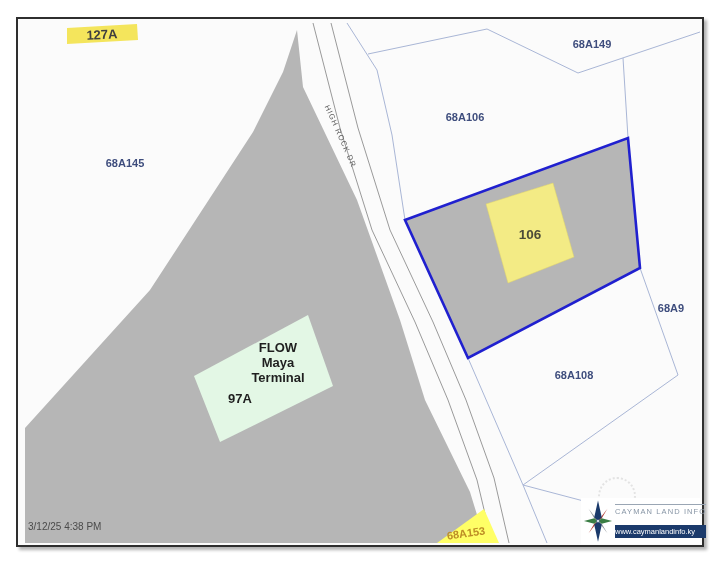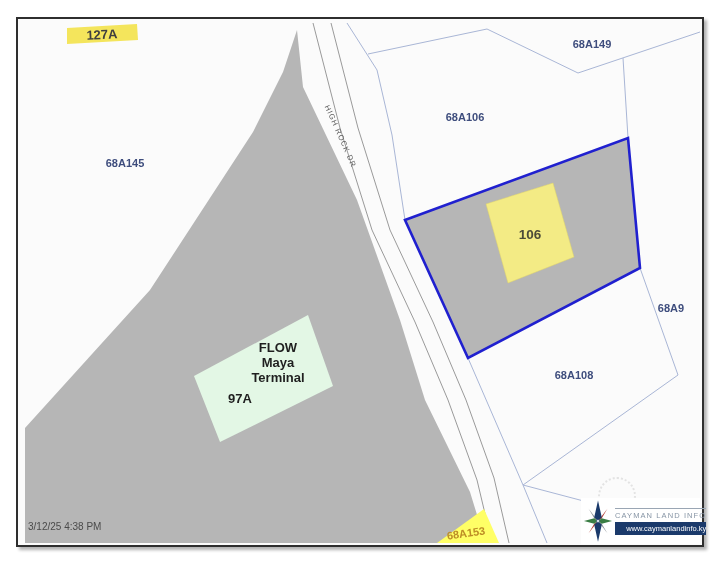--- a/index.html
+++ b/index.html
@@ -30,22 +30,22 @@
   .lbl-black{font-size:13px;font-weight:700;fill:#1f1f1f;text-anchor:middle;}
   .lbl-gold{font-size:11px;font-weight:700;fill:#bd8d26;text-anchor:middle;}
   .lbl-road{font-size:7.5px;font-weight:400;fill:#5c5c5c;letter-spacing:1px;text-anchor:middle;}
 
   
   .timestamp{position:absolute;left:10px;top:502px;font-size:10px;color:#4a4a4a;}
   .watermark{position:absolute;left:580px;top:458px;width:34px;height:34px;border:2px dotted #e3e3e3;border-radius:50%;}
   .logo{position:absolute;left:563px;top:479px;width:119px;height:46px;background:#ffffff;display:flex;align-items:center;}
   .logo-star{width:30px;height:44px;flex:0 0 30px;margin-left:2px;}
   .logo-col{flex:1;display:flex;flex-direction:column;margin-left:2px;margin-right:2px;}
-  .logo-name{font-size:7.5px;letter-spacing:1.1px;color:#8795a5;border-top:1px solid #9aa6b4;padding-top:2px;padding-bottom:2px;white-space:nowrap;}
-  .logo-url{height:13px;line-height:13px;background:var(--brand-navy);color:#ffffff;font-size:7.5px;text-align:right;white-space:nowrap;}
+  .logo-name{font-size:7.5px;letter-spacing:1.1px;color:#8795a5;border-top:1px solid #9aa6b4;padding-top:2px;padding-bottom:9px;white-space:nowrap;}
+  .logo-url{height:13px;line-height:13px;background:var(--brand-navy);color:#ffffff;font-size:7.5px;text-align:left;white-space:nowrap;}
 </style>
 </head>
 <body>
 
 <div class="map-frame">
 
   <svg class="map-canvas" width="684" height="526" viewBox="18 19 684 526" xmlns="http://www.w3.org/2000/svg">
 
     <polygon class="gray-parcel" points="297,30 283,72 253,132 150,290 25,428 25,543 482,543 478,518 470,492 425,400 400,320 357,200 303,87"></polygon>
 

